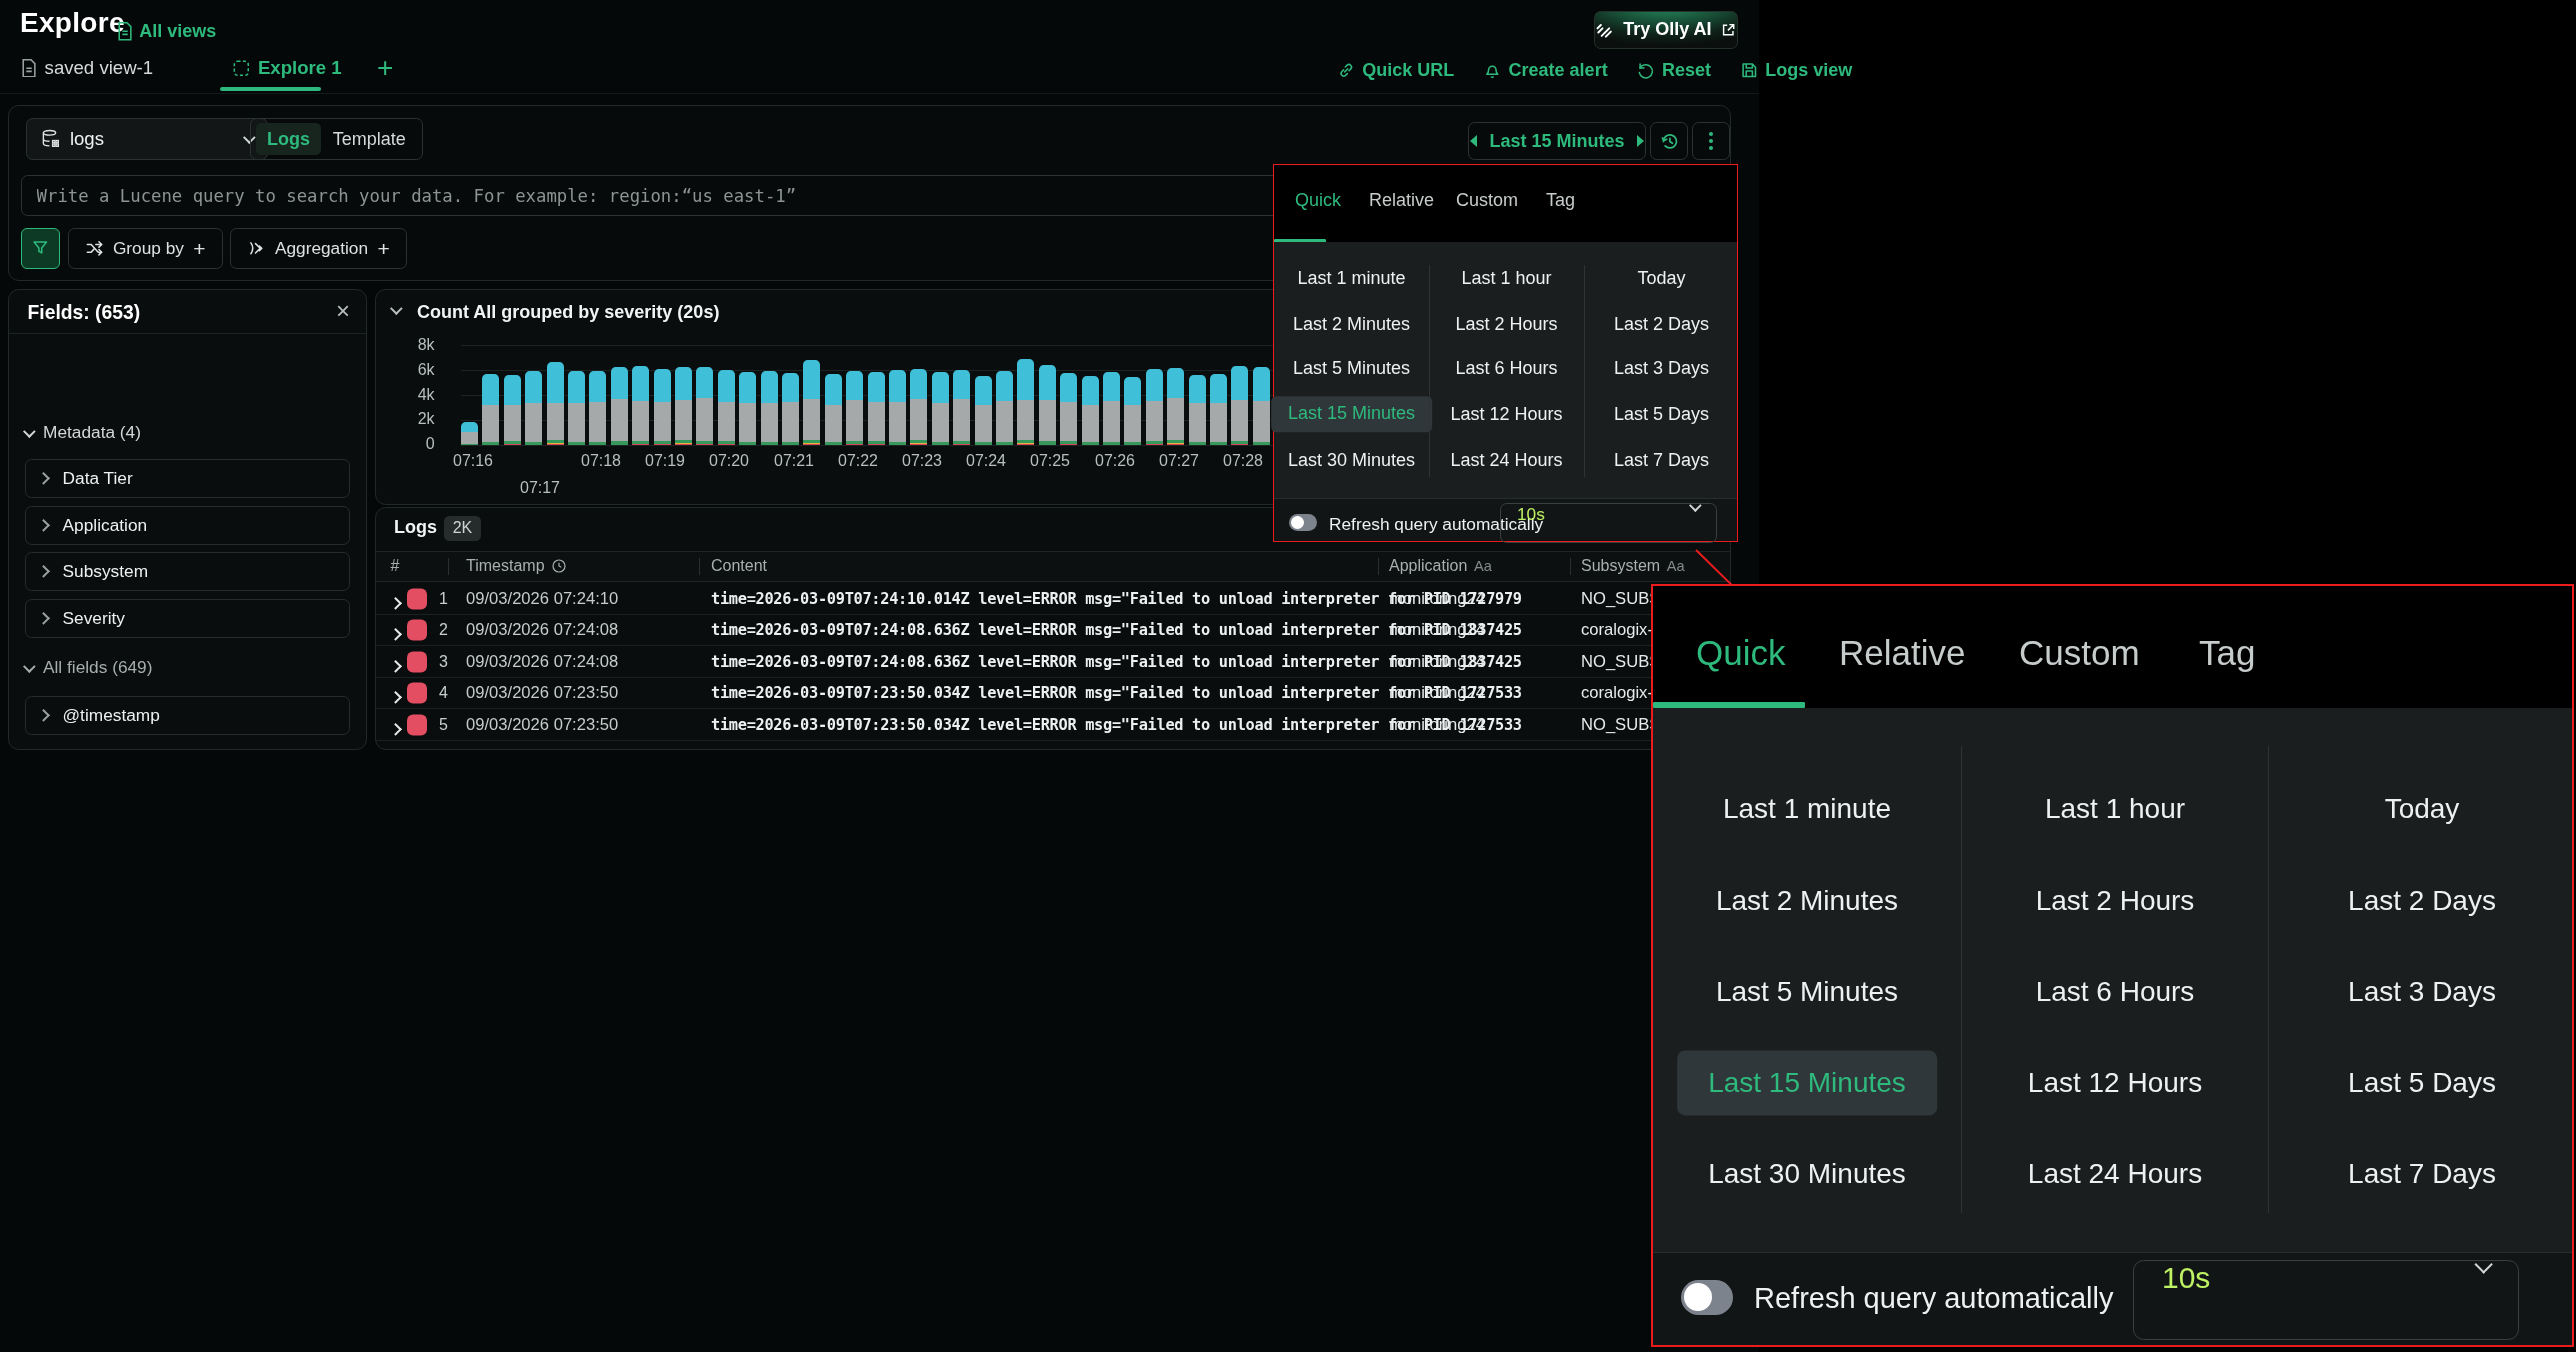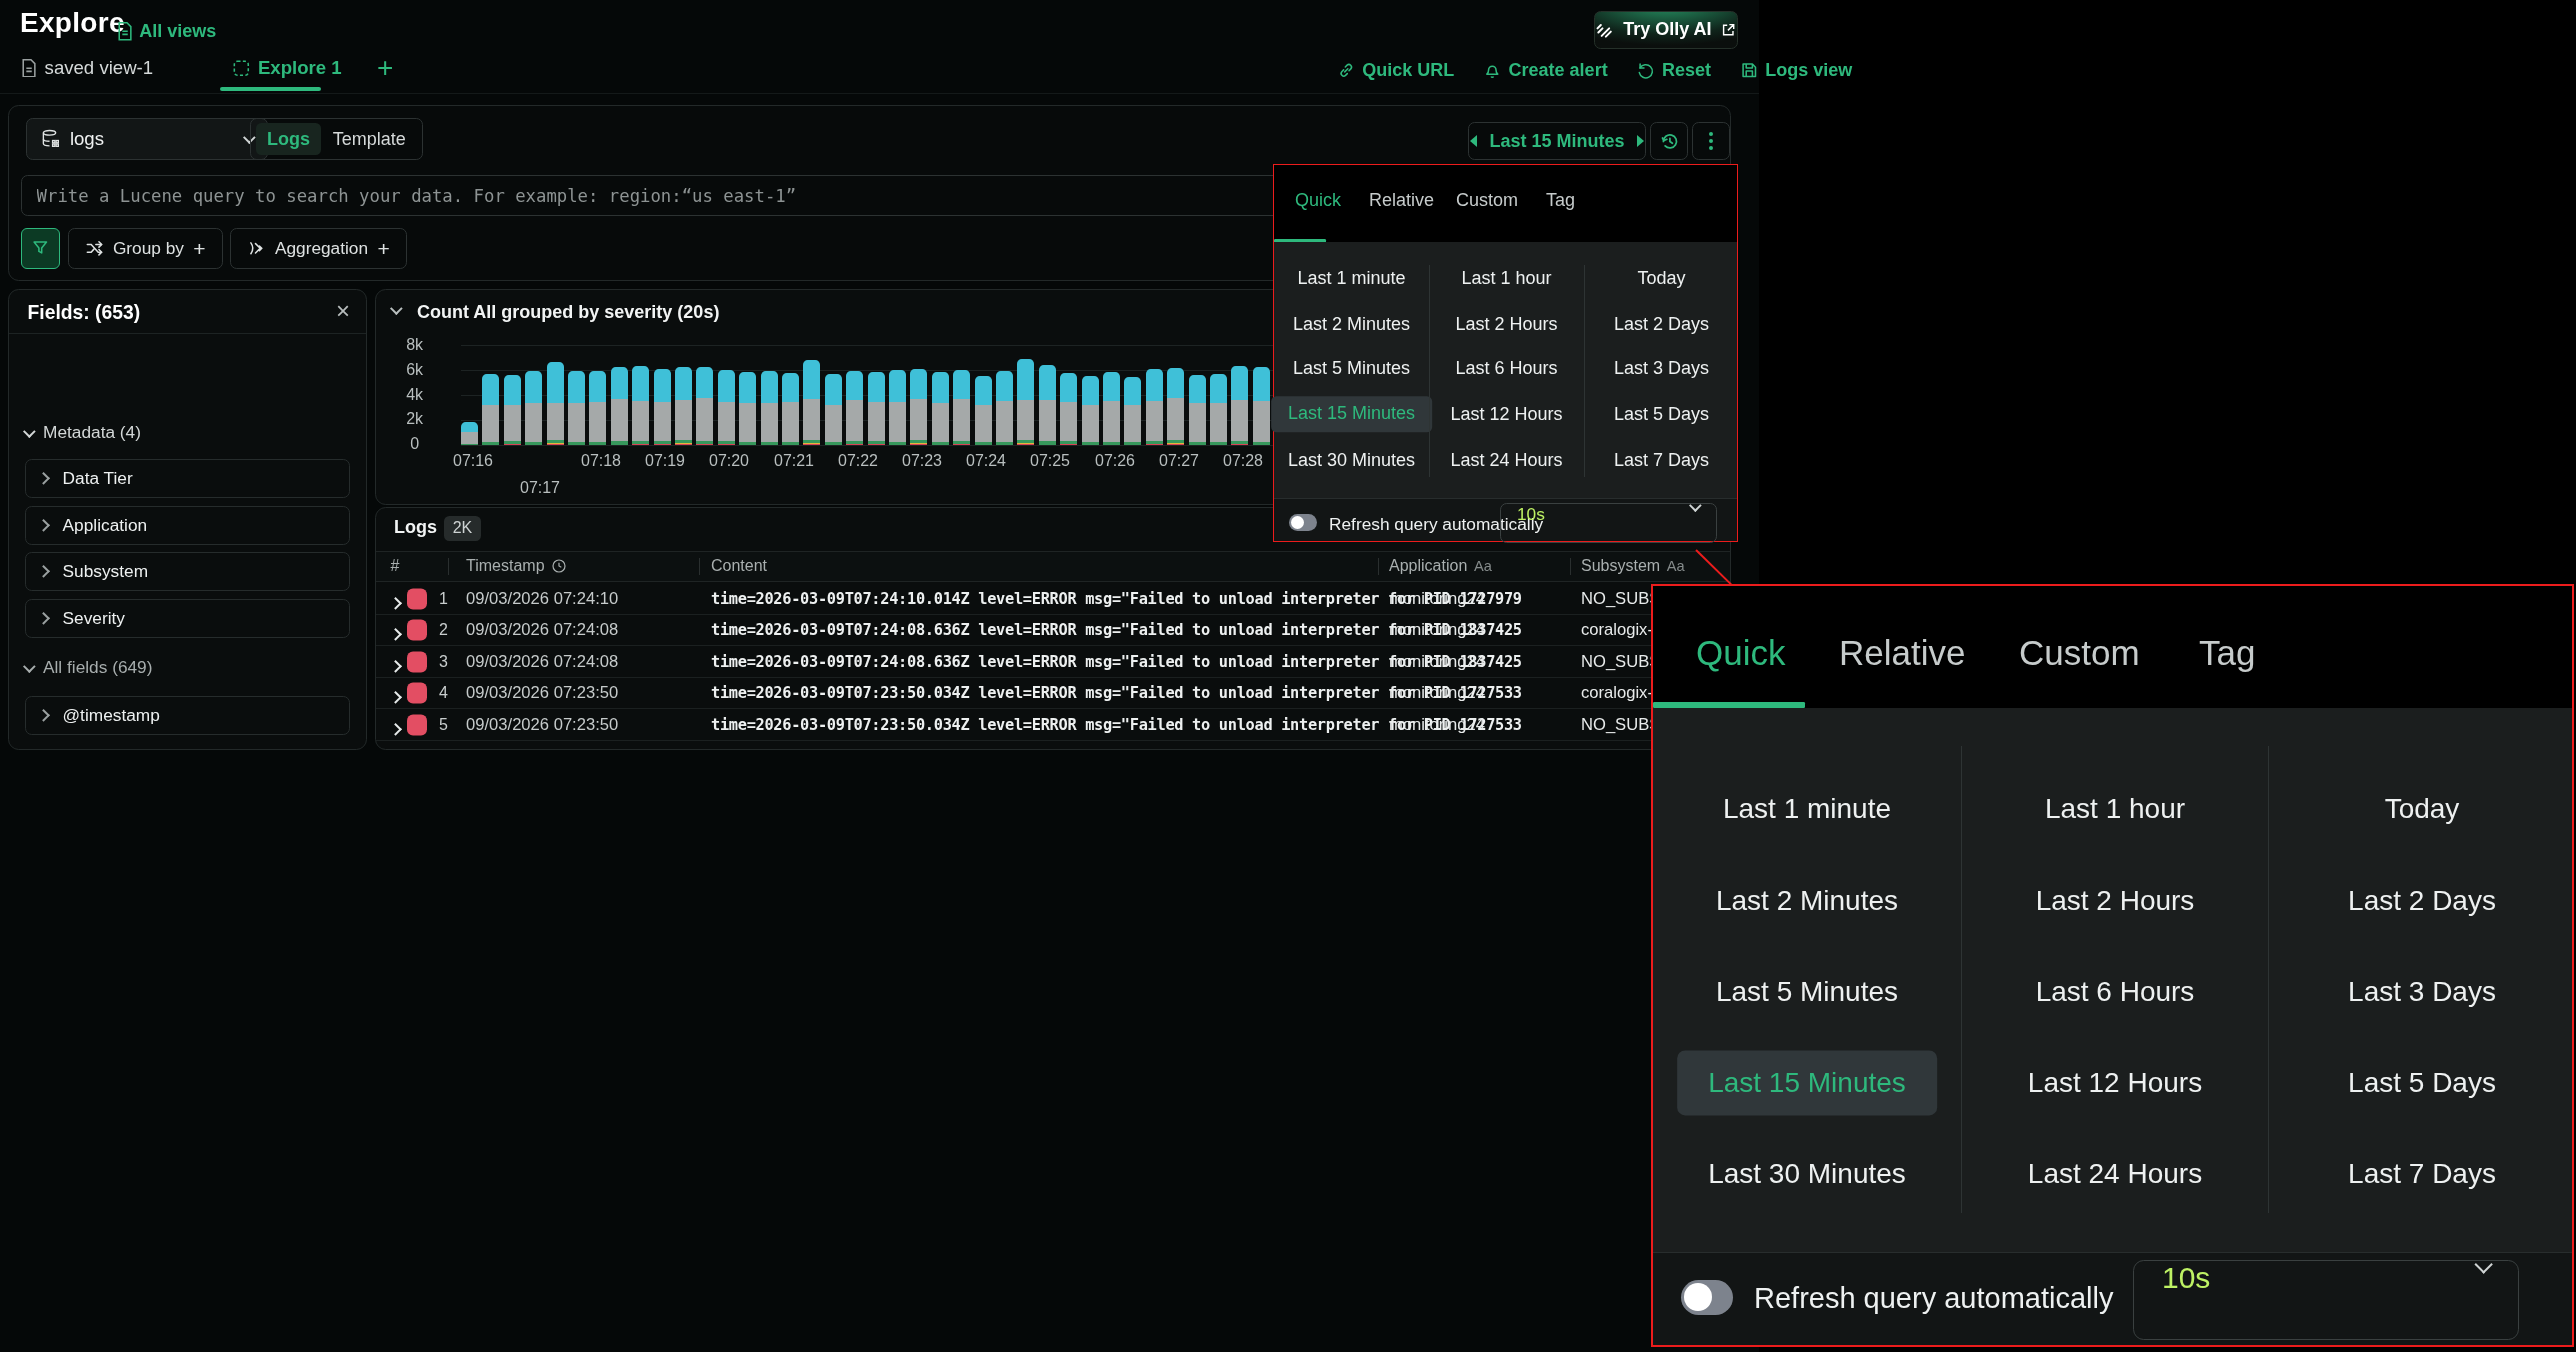--- a/index.html
+++ b/index.html
@@ -71,21 +71,21 @@
     display:flex;align-items:center;gap:14.6px;padding:0 13.3px;color:#eef1f1;font-size:17.3px;cursor:pointer;box-sizing:border-box;}
 
   .chev{display:inline-block;border-right:2px solid currentColor;border-bottom:2px solid currentColor;}
   .chev.r{width:6.7px;height:6.7px;transform:rotate(-45deg);}
   .chev.d{width:6.7px;height:6.7px;transform:rotate(45deg);margin-top:-3.3px;}
 
   
   .chart-panel{left:375px;top:289px;width:1354px;height:214px;}
   .chart-title{left:41px;top:12px;font-size:18px;font-weight:700;color:#f2f4f4;}
   .chart-chev{left:16px;top:17.3px;color:#b9bfbf;}
-  .ytick{width:40px;text-align:center;color:#b9bfbf;font-size:16px;transform:translateY(-50%);}
+  .ytick{width:40px;text-align:right;color:#b9bfbf;font-size:16px;transform:translateY(-50%);}
   .plot{left:85px;top:55px;width:1258px;height:100px;}
   .gridline{left:0;width:100%;height:0.7px;background:#1d2323;}
   .bar{position:absolute;bottom:0;width:16.6px;display:flex;flex-direction:column-reverse;}
   .xtick{top:162px;transform:translateX(-50%);color:#b9bfbf;font-size:16px;white-space:nowrap;}
 
   
   .logs-panel{left:375px;top:507px;width:1354px;height:241px;}
   .logs-title{left:18px;top:9.3px;font-size:18px;font-weight:700;color:#f2f4f4;}
   .logs-badge{left:68px;top:8px;background:#262b2b;color:#cdd2d2;font-size:16px;border-radius:5.3px;padding:3.3px 8.7px;}
   .thead{left:0;top:43px;width:100%;height:29px;border-top:0.7px solid #1f2424;border-bottom:0.7px solid #1f2424;background:#0c1010;}

